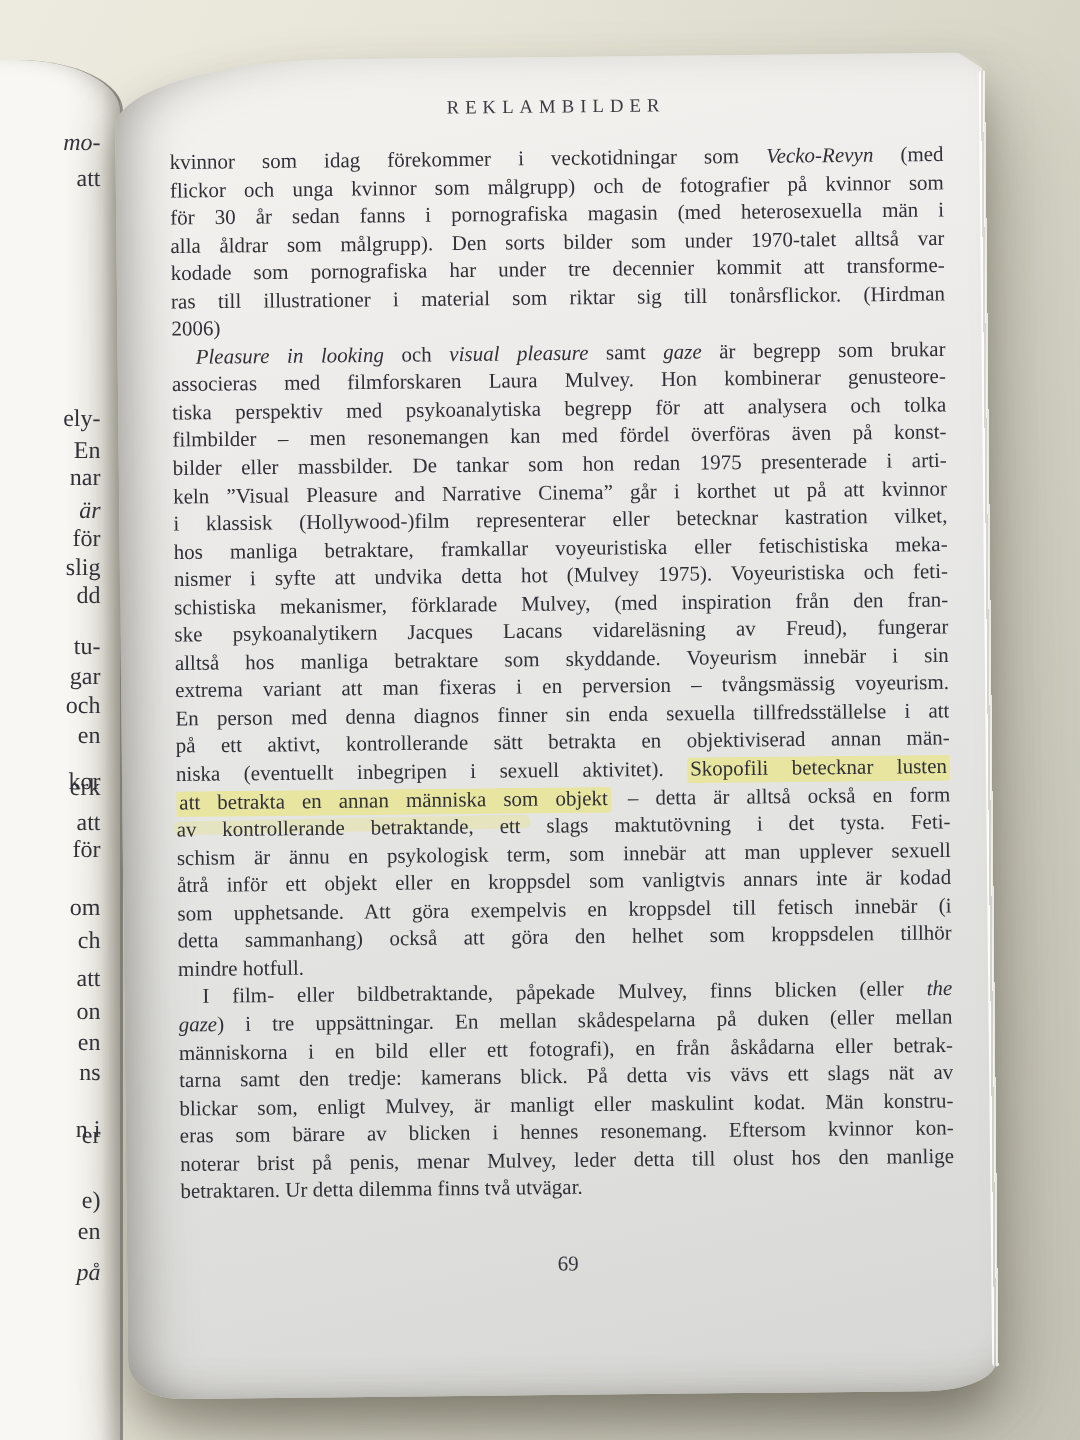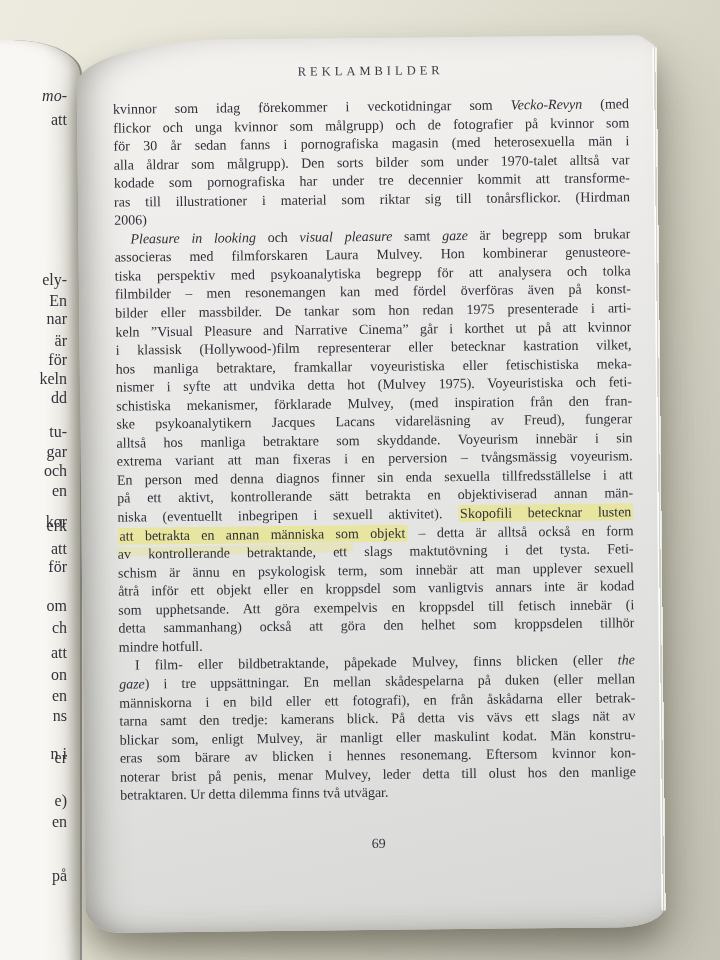--- a/index.html
+++ b/index.html
@@ -46,43 +46,43 @@
 
 <div class="scene">
 
   <div class="left-page">
     <div>
         <div class="frag it" style="top: 48px;">mo-</div>
         <div class="frag" style="top: 72px;">att</div>
         <div class="frag" style="top: 232px;">ely-</div>
         <div class="frag" style="top: 253px;">En</div>
         <div class="frag" style="top: 271px;">nar</div>
-        <div class="frag" style="top: 293px;">är</div>
+        <div class="frag" style="top: 293px; font-style: italic;">är</div>
         <div class="frag" style="top: 312px;">för</div>
-        <div class="frag" style="top: 331px;">keln</div>
+        <div class="frag" style="top: 331px;">slig</div>
         <div class="frag" style="top: 350px;">dd</div>
         <div class="frag" style="top: 384px;">tu-</div>
         <div class="frag" style="top: 404px;">gar</div>
         <div class="frag" style="top: 423px;">och</div>
         <div class="frag" style="top: 443px;">en</div>
         <div class="frag" style="top: 462px; margin-top: 12px;">kor</div>
         <div class="frag" style="top: 478px;">erk</div>
         <div class="frag" style="top: 501px;">att</div>
         <div class="frag" style="top: 519px;">för</div>
         <div class="frag" style="top: 538px; margin-top: 20px;">om</div>
         <div class="frag" style="top: 580px; text-align: center;">ch</div>
         <div class="frag" style="top: 605px;">att</div>
         <div class="frag" style="top: 627px;">on</div>
         <div class="frag" style="top: 648px;">en</div>
         <div class="frag" style="top: 668px;">ns</div>
         <div class="frag" style="top: 706px;">n i</div>
         <div class="frag" style="top: 710px;">er</div>
         <div class="frag" style="top: 753px;">e)</div>
         <div class="frag" style="top: 774px;">en</div>
-        <div class="frag" style="top: 828px;">på</div>
+        <div class="frag" style="top: 801px; font-style: italic;">på</div>
       </div>
   </div>
 
   <div class="right-page">
     <div class="edge-lines"></div>
     <div class="running-head">REKLAMBILDER</div>
     <div class="smudge"></div>
     <div class="textcol">
         <div class="line"><span>kvinnor som idag förekommer i veckotidningar som </span><span class="it">Vecko-Revyn</span><span> (med</span></div>
         <div class="line"><span>flickor och unga kvinnor som målgrupp) och de fotografier på kvinnor som</span></div>

